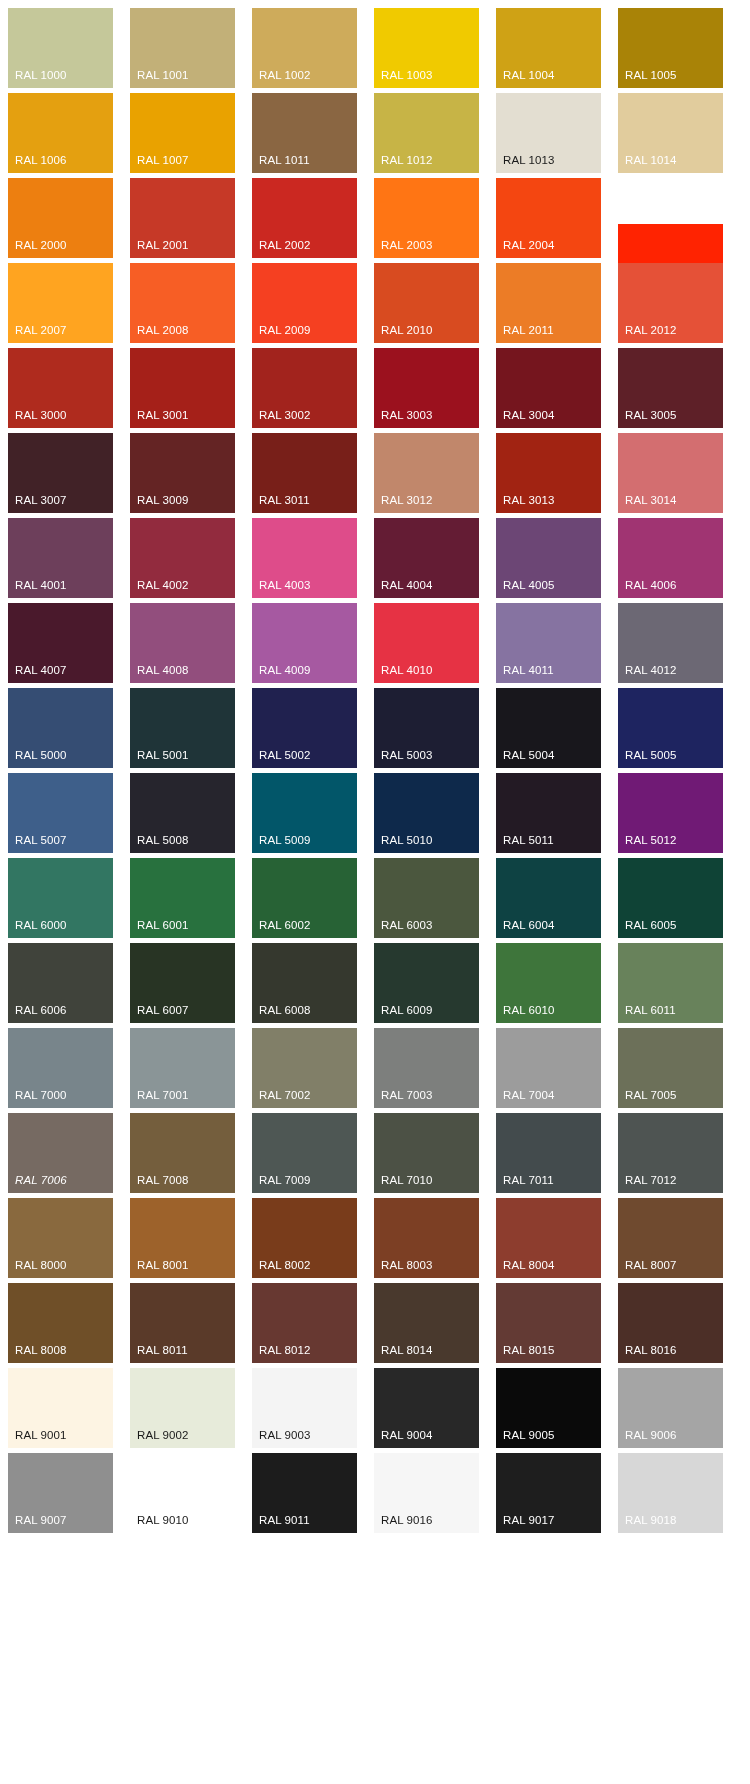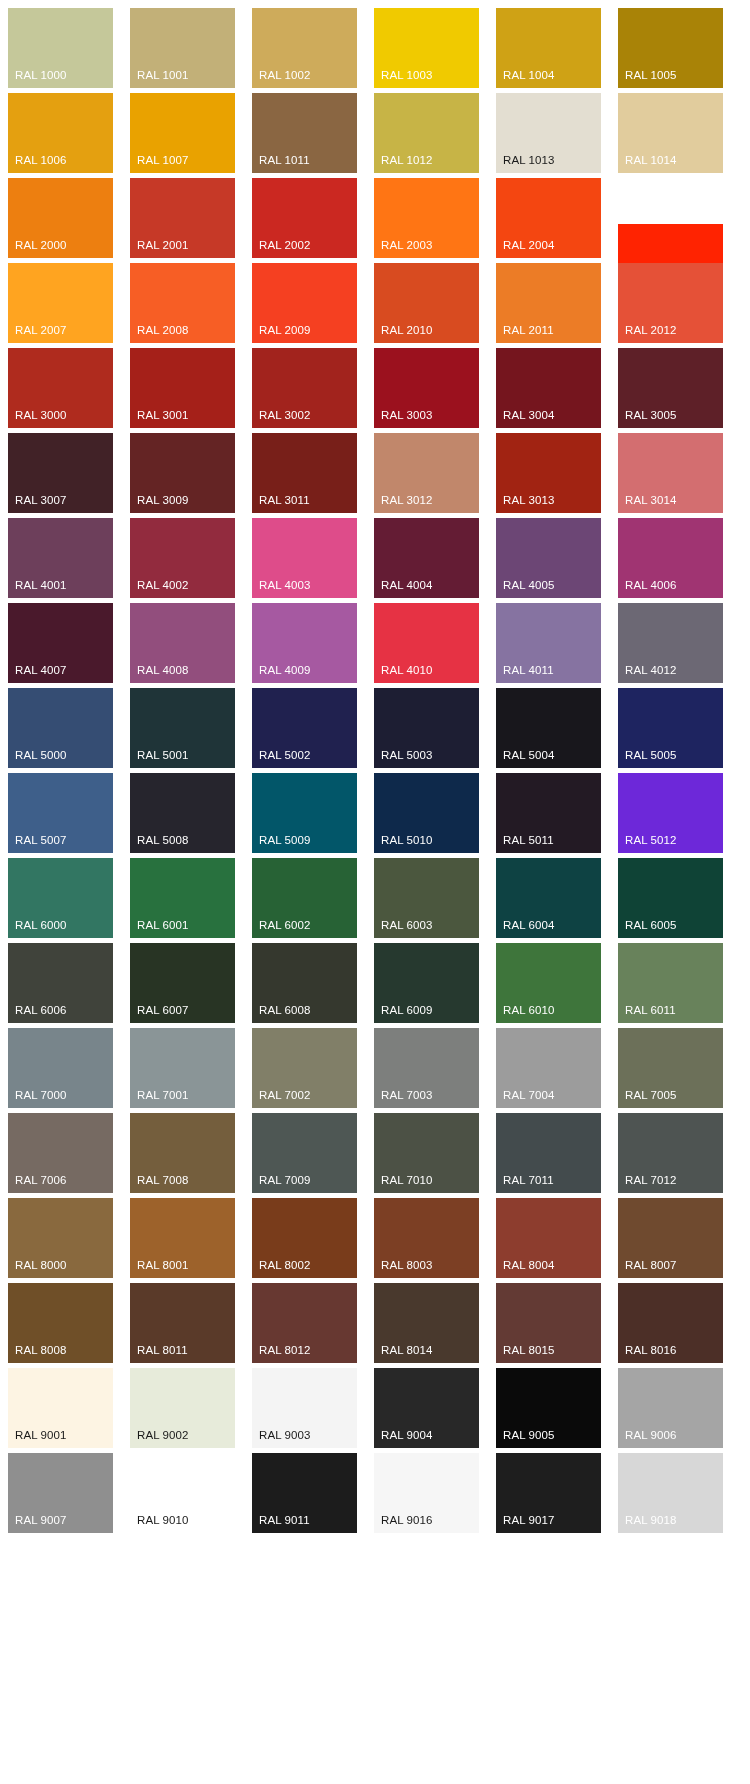--- a/index.html
+++ b/index.html
@@ -222,21 +222,21 @@
       </div>
       <div class="swatch" style="background-color: rgb(2, 86, 105);">
         <span class="label">RAL 5009</span>
       </div>
       <div class="swatch" style="background-color: rgb(14, 41, 75);">
         <span class="label">RAL 5010</span>
       </div>
       <div class="swatch" style="background-color: rgb(35, 26, 36);">
         <span class="label">RAL 5011</span>
       </div>
-      <div class="swatch" style="background-color: #6d28d9; padding-left: 20px;">
+      <div class="swatch" style="background-color: #701a75; padding-left: 20px;">
         <span class="label">RAL 5012</span>
       </div>
       <div class="swatch" style="background-color: rgb(50, 118, 98);">
         <span class="label">RAL 6000</span>
       </div>
       <div class="swatch" style="background-color: rgb(40, 113, 62);">
         <span class="label">RAL 6001</span>
       </div>
       <div class="swatch" style="background-color: rgb(39, 98, 53);">
         <span class="label">RAL 6002</span>
@@ -279,21 +279,21 @@
       </div>
       <div class="swatch" style="background-color: rgb(125, 127, 125);">
         <span class="label">RAL 7003</span>
       </div>
       <div class="swatch" style="background-color: rgb(156, 156, 156);">
         <span class="label">RAL 7004</span>
       </div>
       <div class="swatch" style="background-color: rgb(108, 112, 89);">
         <span class="label">RAL 7005</span>
       </div>
-      <div class="swatch" style="background-color: rgb(118, 106, 98);">
+      <div class="swatch" style="background-color: rgb(118, 106, 98); font-style: italic;">
         <span class="label">RAL 7006</span>
       </div>
       <div class="swatch" style="background-color: rgb(116, 94, 61);">
         <span class="label">RAL 7008</span>
       </div>
       <div class="swatch" style="background-color: rgb(78, 87, 84);">
         <span class="label">RAL 7009</span>
       </div>
       <div class="swatch" style="background-color: rgb(76, 81, 69);">
         <span class="label">RAL 7010</span>

